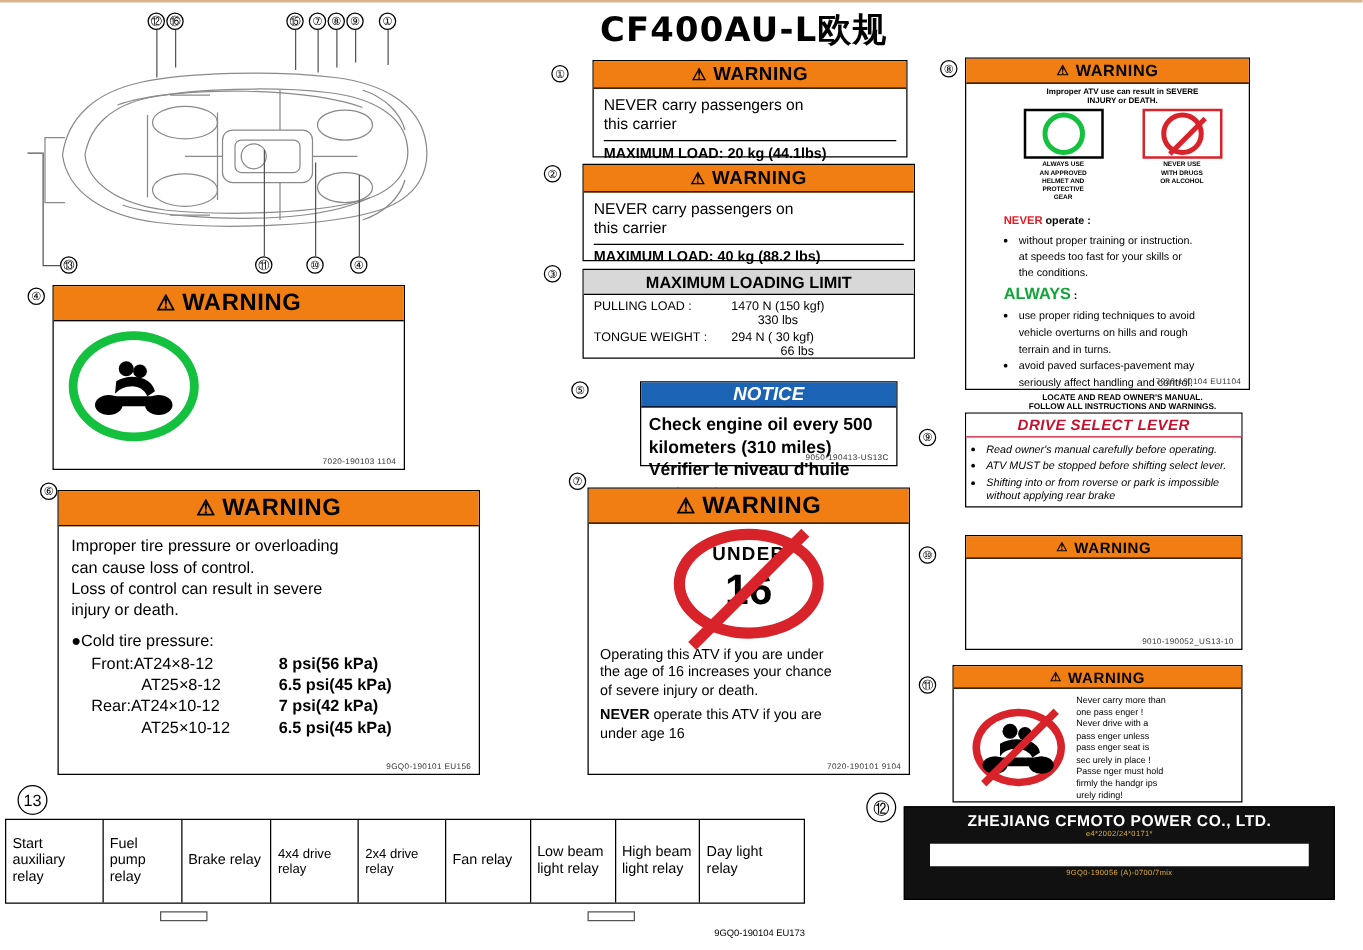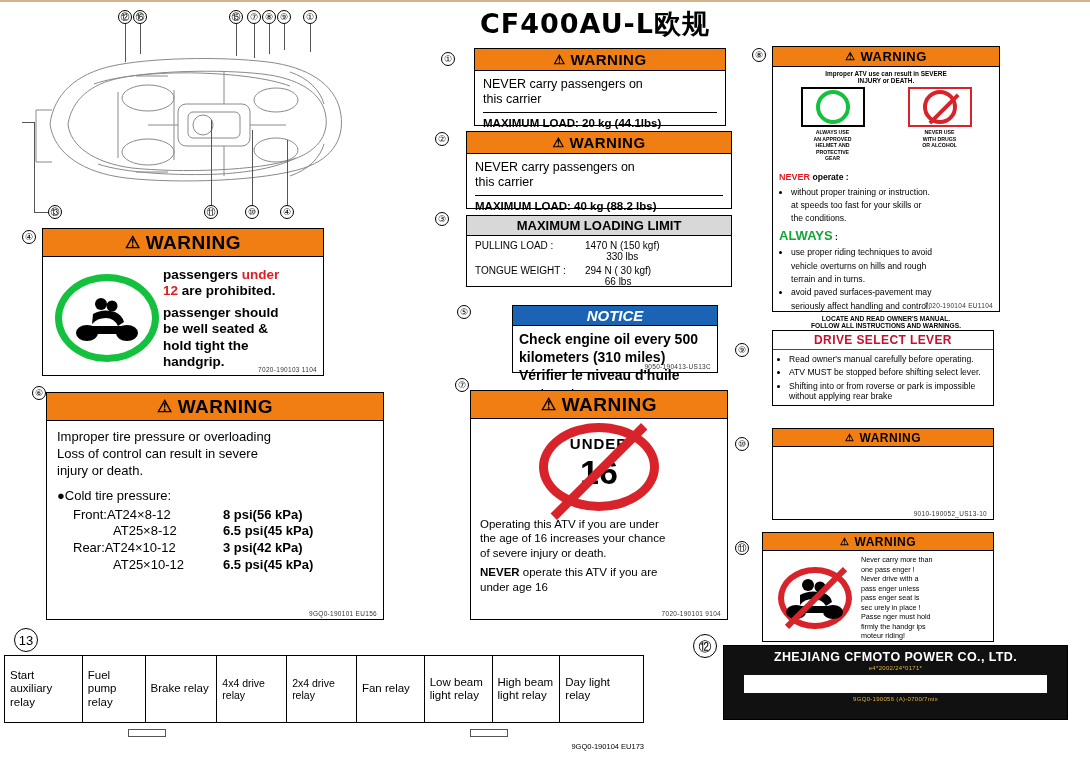--- a/index.html
+++ b/index.html
@@ -214,21 +214,21 @@
       <div style="width:110px;">PULLING LOAD :</div>
       <div>
         <div>1470 N (150 kgf)</div>
         <div style="text-align:center;">330 lbs</div>
       </div>
     </div>
     <div style="display:flex;margin-top:3px;">
       <div style="width:110px;">TONGUE WEIGHT :</div>
       <div>
         <div>294 N ( 30 kgf)</div>
-        <div style="text-align:center;">66  lbs</div>
+        <div style="text-align:right;">66  lbs</div>
       </div>
     </div>
   </div>
 </div>
 
 <div class="decal" style="left:512px;top:305px;width:206px;height:68px;">
   <div class="notice-bar">NOTICE</div>
   <div style="padding:4px 6px;font-size:14px;line-height:1.3;">
     <div class="bold">Check engine oil every 500</div>
     <div class="bold">kilometers (310 miles)</div>
@@ -251,54 +251,47 @@
             <circle cx="30" cy="12" r="6"></circle>
               <circle cx="41" cy="14" r="5.5"></circle>
             <path d="M22 22 q10 -6 22 -2 q7 3 9 10 l-6 4 q-4 -8 -12 -8 q-9 0 -14 6 z"></path>
             <ellipse cx="16" cy="41" rx="11" ry="8"></ellipse>
             <ellipse cx="56" cy="41" rx="11" ry="8"></ellipse>
             <path d="M14 34 h44 v8 h-44 z"></path>
           </g>
         </svg>
       </div>
     </div>
-    <div style="flex:1;font-size:13.5px;line-height:1.22;padding-top:2px;">
-      <div><span class="bold">passengers </span><span class="red">under</span></div>
-      <div><span class="red">12</span><span class="bold"> are prohibited.</span></div>
-      <div class="bold" style="margin-top:5px;">passenger should</div>
-      <div class="bold">be well seated &amp;</div>
-      <div class="bold">hold tight the</div>
-      <div class="bold">handgrip.</div>
-    </div>
   </div>
   <div class="code">7020-190103  1104</div>
 </div>
 
 <div class="decal" style="left:46px;top:392px;width:338px;height:228px;">
   <div class="warnbar" style="height:28px;font-size:19px;">
       <span class="tri" style="font-size:17px;">⚠</span>
       <span>WARNING</span>
     </div>
   <div style="padding:8px 10px;font-size:13px;line-height:1.3;">
     <div>Improper tire pressure or overloading</div>
+    <div>can cause loss of control.</div>
     <div>Loss of control can result in severe</div>
     <div>injury or death.</div>
     <div style="margin-top:8px;">●Cold tire pressure:</div>
     <div style="padding-left:16px;margin-top:2px;">
       <div style="display:flex;">
           <span style="width:150px;">Front:AT24×8-12</span>
           <span class="bold">8 psi(56 kPa)</span>
         </div>
       <div style="display:flex;">
           <span style="width:150px;padding-left:40px;">AT25×8-12</span>
           <span class="bold">6.5 psi(45 kPa)</span>
         </div>
       <div style="display:flex;">
           <span style="width:150px;">Rear:AT24×10-12</span>
-          <span class="bold">3 psi(42 kPa)</span>
+          <span class="bold">7 psi(42 kPa)</span>
         </div>
       <div style="display:flex;">
           <span style="width:150px;padding-left:40px;">AT25×10-12</span>
           <span class="bold">6.5 psi(45 kPa)</span>
         </div>
     </div>
   </div>
   <div class="code">9GQ0-190101  EU156</div>
 </div>
 
@@ -323,21 +316,21 @@
     <div>under age 16</div>
   </div>
   <div class="code">7020-190101  9104</div>
 </div>
 
 <div class="decal" style="left:772px;top:46px;width:228px;height:266px;">
   <div class="warnbar" style="height:20px;font-size:13px;">
       <span class="tri" style="font-size:11px;">⚠</span>
       <span>WARNING</span>
     </div>
-  <div style="padding:3px 6px 0 6px;">
+  <div style="padding:3px 6px 0 6px;margin-left:24px;">
     <div style="font-size:6.4px;font-weight:bold;text-align:center;">Improper ATV use can result in SEVERE</div>
     <div style="font-size:6.4px;font-weight:bold;text-align:center;">INJURY or DEATH.</div>
     <div class="pictos">
       <div class="picto">
         <div class="frame">
             <div class="ring"></div>
           </div>
         <div class="cap" style="white-space:pre-line;">ALWAYS USE
 AN APPROVED
 HELMET AND
@@ -370,21 +363,21 @@
       <li style="list-style:none;margin-left:-12px;padding-left:12px;">terrain and in turns.</li>
       <li>avoid paved surfaces-pavement may</li>
       <li style="list-style:none;margin-left:-12px;padding-left:12px;">seriously affect handling and control.</li>
     </ul>
     <div style="text-align:center;font-size:6.6px;font-weight:bold;margin-top:4px;">LOCATE AND READ OWNER'S MANUAL.</div>
     <div style="text-align:center;font-size:6.6px;font-weight:bold;">FOLLOW ALL INSTRUCTIONS AND WARNINGS.</div>
   </div>
   <div class="code">7020-190104  EU1104</div>
 </div>
 
-<div class="decal" style="left:772px;top:330px;width:222px;height:76px;">
+<div class="decal" style="left:772px;top:330px;width:222px;height:76px;font-style:italic;">
   <div class="ds-bar">DRIVE SELECT LEVER</div>
   <ul class="dots" style="margin-top:4px;padding-left:16px;padding-right:6px;">
     <li>Read owner's manual carefully before operating.</li>
     <li>ATV MUST be stopped before shifting select lever.</li>
     <li>Shifting into or from roverse or park is impossible without applying rear brake</li>
   </ul>
 </div>
 
 <div class="decal" style="left:772px;top:428px;width:222px;height:92px;">
   <div class="warnbar" style="height:18px;font-size:12px;">
@@ -418,21 +411,21 @@
     </div>
     <div style="flex:1;font-size:7.2px;line-height:1.32;">
       <div>Never carry more than</div>
       <div>one pass enger !</div>
       <div>Never drive with a</div>
       <div>pass enger unless</div>
       <div>pass enger seat is</div>
       <div>sec urely in place !</div>
       <div>Passe nger must hold</div>
       <div>firmly the  handgr ips</div>
-      <div>moteur riding!</div>
+      <div>urely riding!</div>
     </div>
   </div>
 </div>
 
 <div class="nameplate">
   <div class="np-title">ZHEJIANG CFMOTO POWER CO., LTD.</div>
   <div class="np-sub">e4*2002/24*0171*</div>
   <div class="np-white"></div>
   <div class="np-foot">9GQ0-190056 (A)-0700/7mix</div>
 </div>

